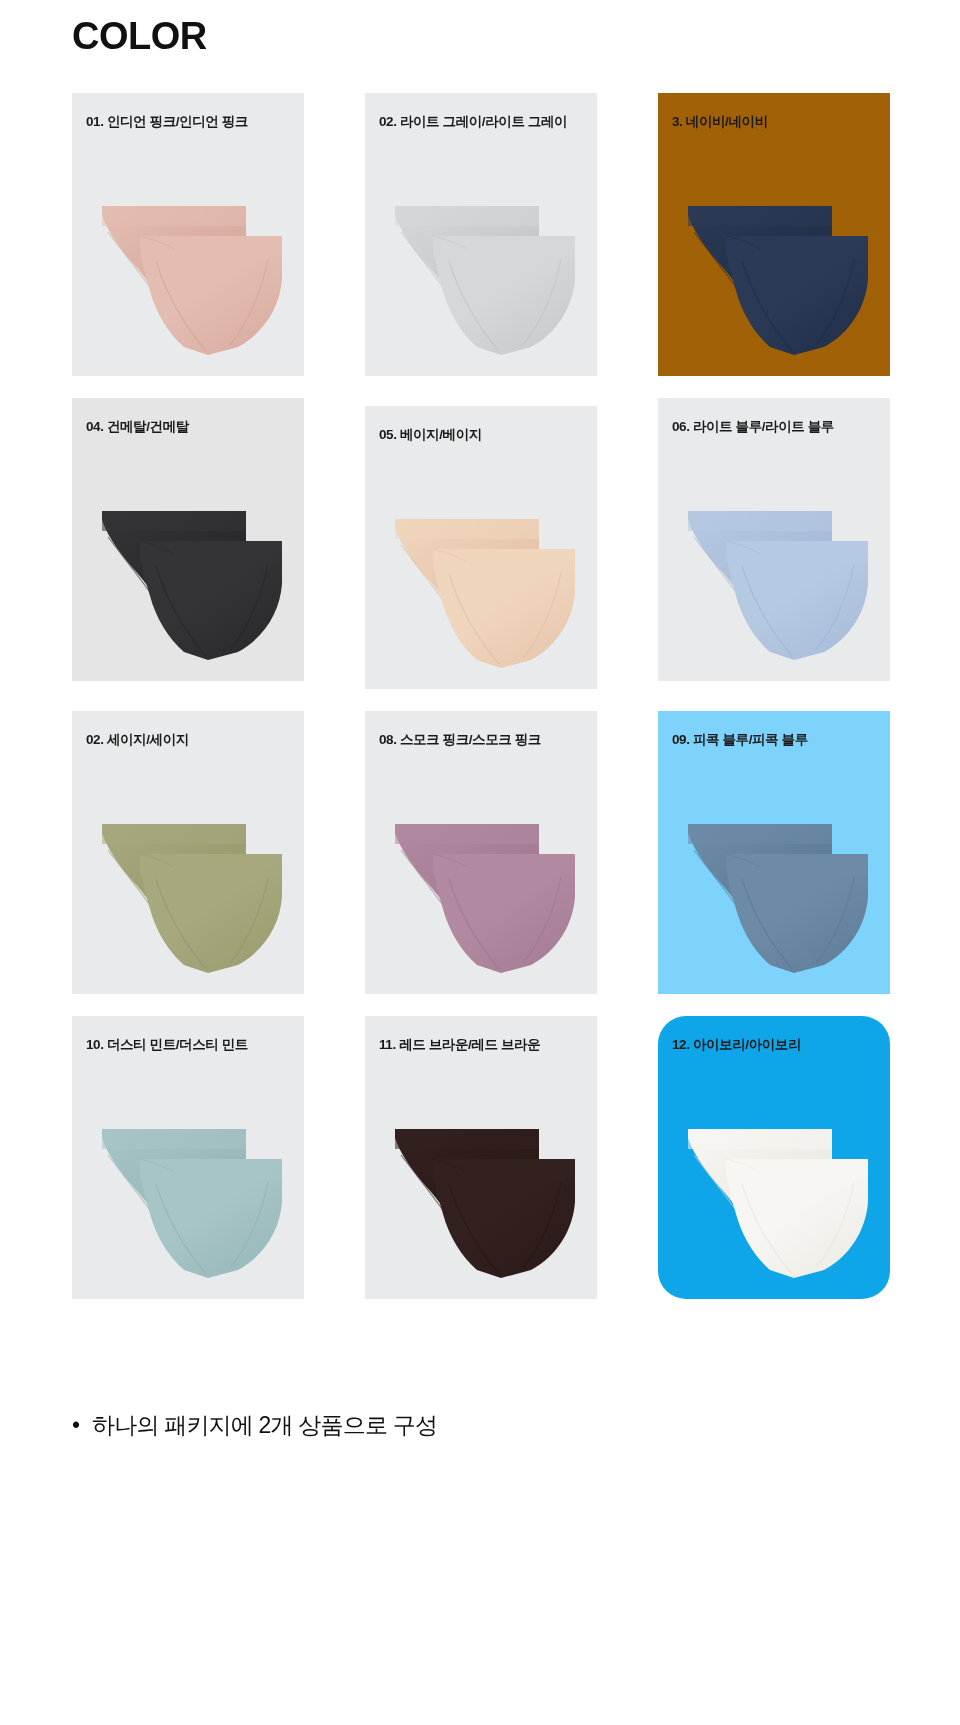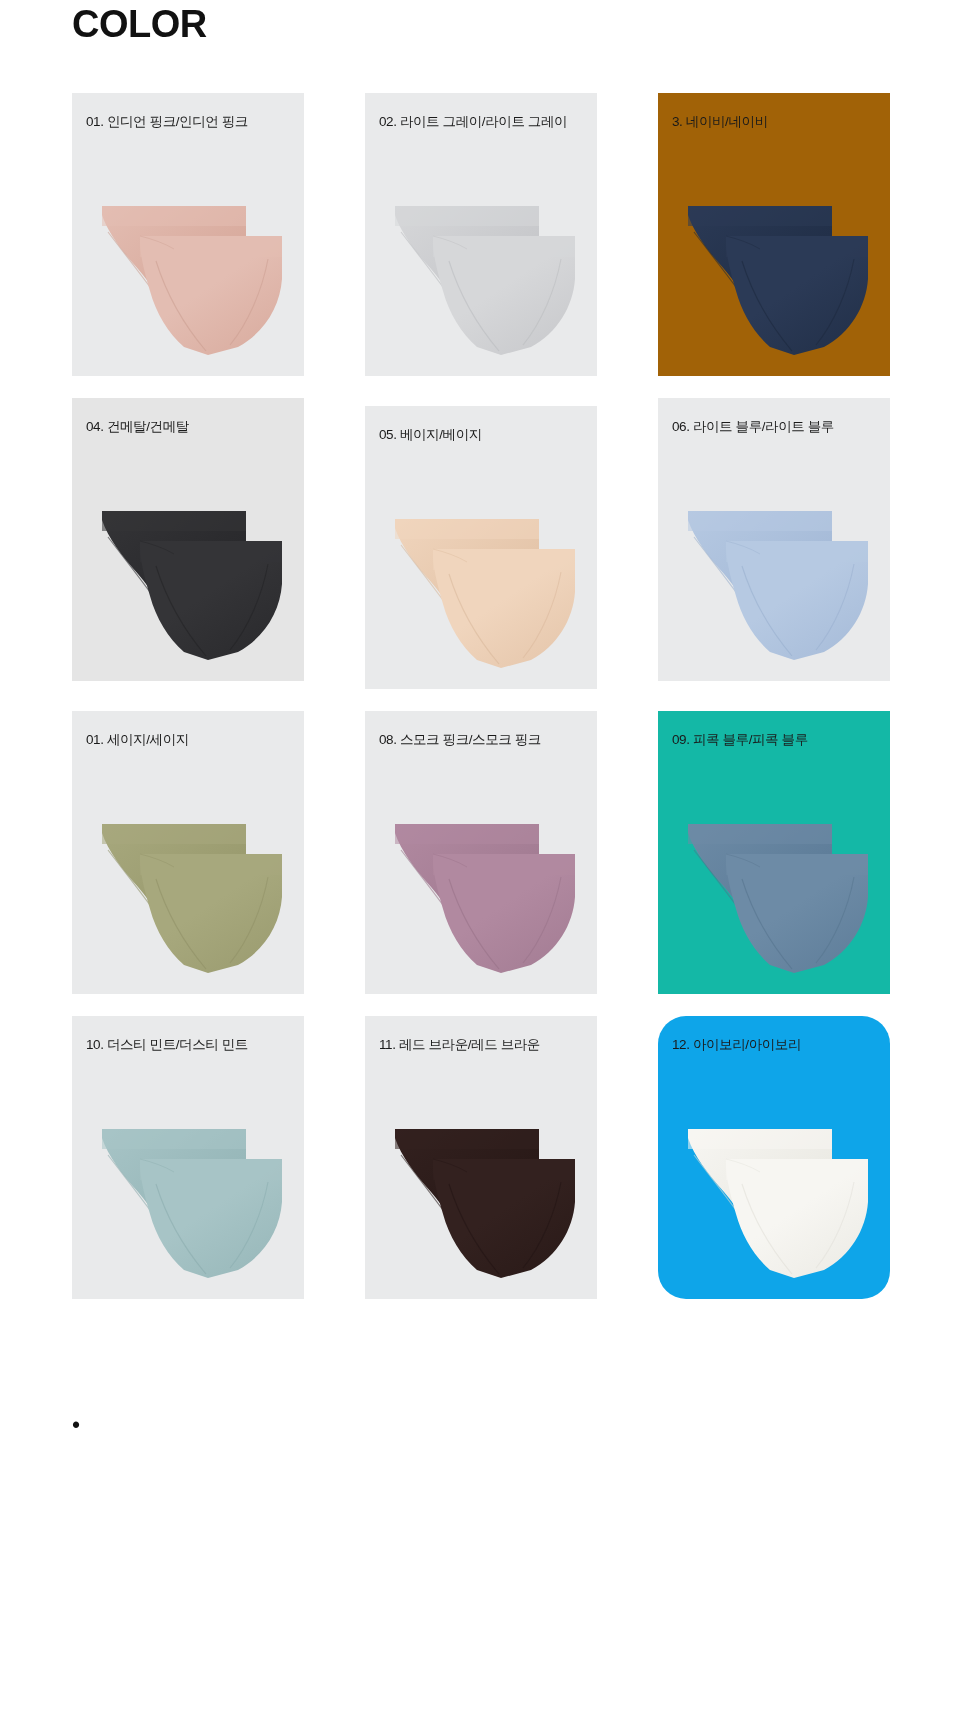--- a/index.html
+++ b/index.html
@@ -14,21 +14,21 @@
     font-family: "Liberation Sans", "DejaVu Sans", sans-serif;
     color: #000000;
     position: relative;
     overflow: hidden;
   }
 
   
   .page-title {
     position: absolute;
     left: 72px;
-    top: 0;
+    top: 12px;
     font-size: 38px;
     font-weight: bold;
     letter-spacing: -0.5px;
     line-height: 48px;
     color: #111111;
   }
 
   
   .color-grid {
     position: absolute;
@@ -47,21 +47,21 @@
     height: 283px;
     background: #e9eaeb;
     overflow: hidden;
   }
 
   .card-label {
     position: absolute;
     left: 14px;
     top: 20px;
     font-size: 13.5px;
-    font-weight: normal;
+    font-weight: bold;
     letter-spacing: -0.4px;
     color: #1a1a1a;
     white-space: nowrap;
     z-index: 5;
   }
 
   
   .product-art {
     position: absolute;
     left: 0;
@@ -460,21 +460,21 @@
                C96 240, 84 220, 78 198
                C72 178, 68 160, 68 150
                Z" fill="url(#gf6)"></path>
       <path d="M68 143 L210 143 L210 164 L68 164 Z" fill="#a7a87d" opacity="0.5"></path>
       <path d="M84 168 C94 200, 112 232, 134 258" fill="none" stroke="#8b8c61" stroke-width="1.1" opacity="0.5"></path>
       <path d="M196 166 C190 198, 176 230, 158 252" fill="none" stroke="#8b8c61" stroke-width="1.1" opacity="0.45"></path>
       <path d="M68 143 C80 146, 92 150, 102 156" fill="none" stroke="#8b8c61" stroke-width="1" opacity="0.35"></path>
     </g>
   </svg>
       </div>
-      <div class="card-label">01. 세이지/세이지</div>
+      <div class="card-label">02. 세이지/세이지</div>
     </div>
     <div class="color-card" style="background: rgb(233, 234, 235);">
       <div class="product-art">
   <svg viewBox="0 0 232 283" xmlns="http://www.w3.org/2000/svg" aria-hidden="true">
     <defs>
       <linearGradient id="gb7" x1="0" y1="0" x2="1" y2="1">
         <stop offset="0%" stop-color="#b189a0"></stop>
         <stop offset="58%" stop-color="#a47d94"></stop>
         <stop offset="100%" stop-color="#946e84"></stop>
       </linearGradient>
@@ -513,21 +513,21 @@
                Z" fill="url(#gf7)"></path>
       <path d="M68 143 L210 143 L210 164 L68 164 Z" fill="#b189a0" opacity="0.5"></path>
       <path d="M84 168 C94 200, 112 232, 134 258" fill="none" stroke="#946e84" stroke-width="1.1" opacity="0.5"></path>
       <path d="M196 166 C190 198, 176 230, 158 252" fill="none" stroke="#946e84" stroke-width="1.1" opacity="0.45"></path>
       <path d="M68 143 C80 146, 92 150, 102 156" fill="none" stroke="#946e84" stroke-width="1" opacity="0.35"></path>
     </g>
   </svg>
       </div>
       <div class="card-label">08. 스모크 핑크/스모크 핑크</div>
     </div>
-    <div class="color-card" style="background: #14b8a6;">
+    <div class="color-card" style="background: #7dd3fc;">
       <div class="product-art">
   <svg viewBox="0 0 232 283" xmlns="http://www.w3.org/2000/svg" aria-hidden="true">
     <defs>
       <linearGradient id="gb8" x1="0" y1="0" x2="1" y2="1">
         <stop offset="0%" stop-color="#6d8ba6"></stop>
         <stop offset="58%" stop-color="#5f7e9a"></stop>
         <stop offset="100%" stop-color="#527089"></stop>
       </linearGradient>
       <linearGradient id="gf8" x1="0.1" y1="0" x2="0.9" y2="1">
         <stop offset="0%" stop-color="#6d8ba6"></stop>
@@ -722,14 +722,15 @@
     </g>
   </svg>
       </div>
       <div class="card-label">12. 아이보리/아이보리</div>
     </div>
   </div>
 
 <div class="footer">
   <div class="footer-bullet">
     <span class="bullet-dot">•</span>
+    <span>하나의 패키지에 2개 상품으로 구성</span>
   </div>
 </div>
 
 </body></html>

